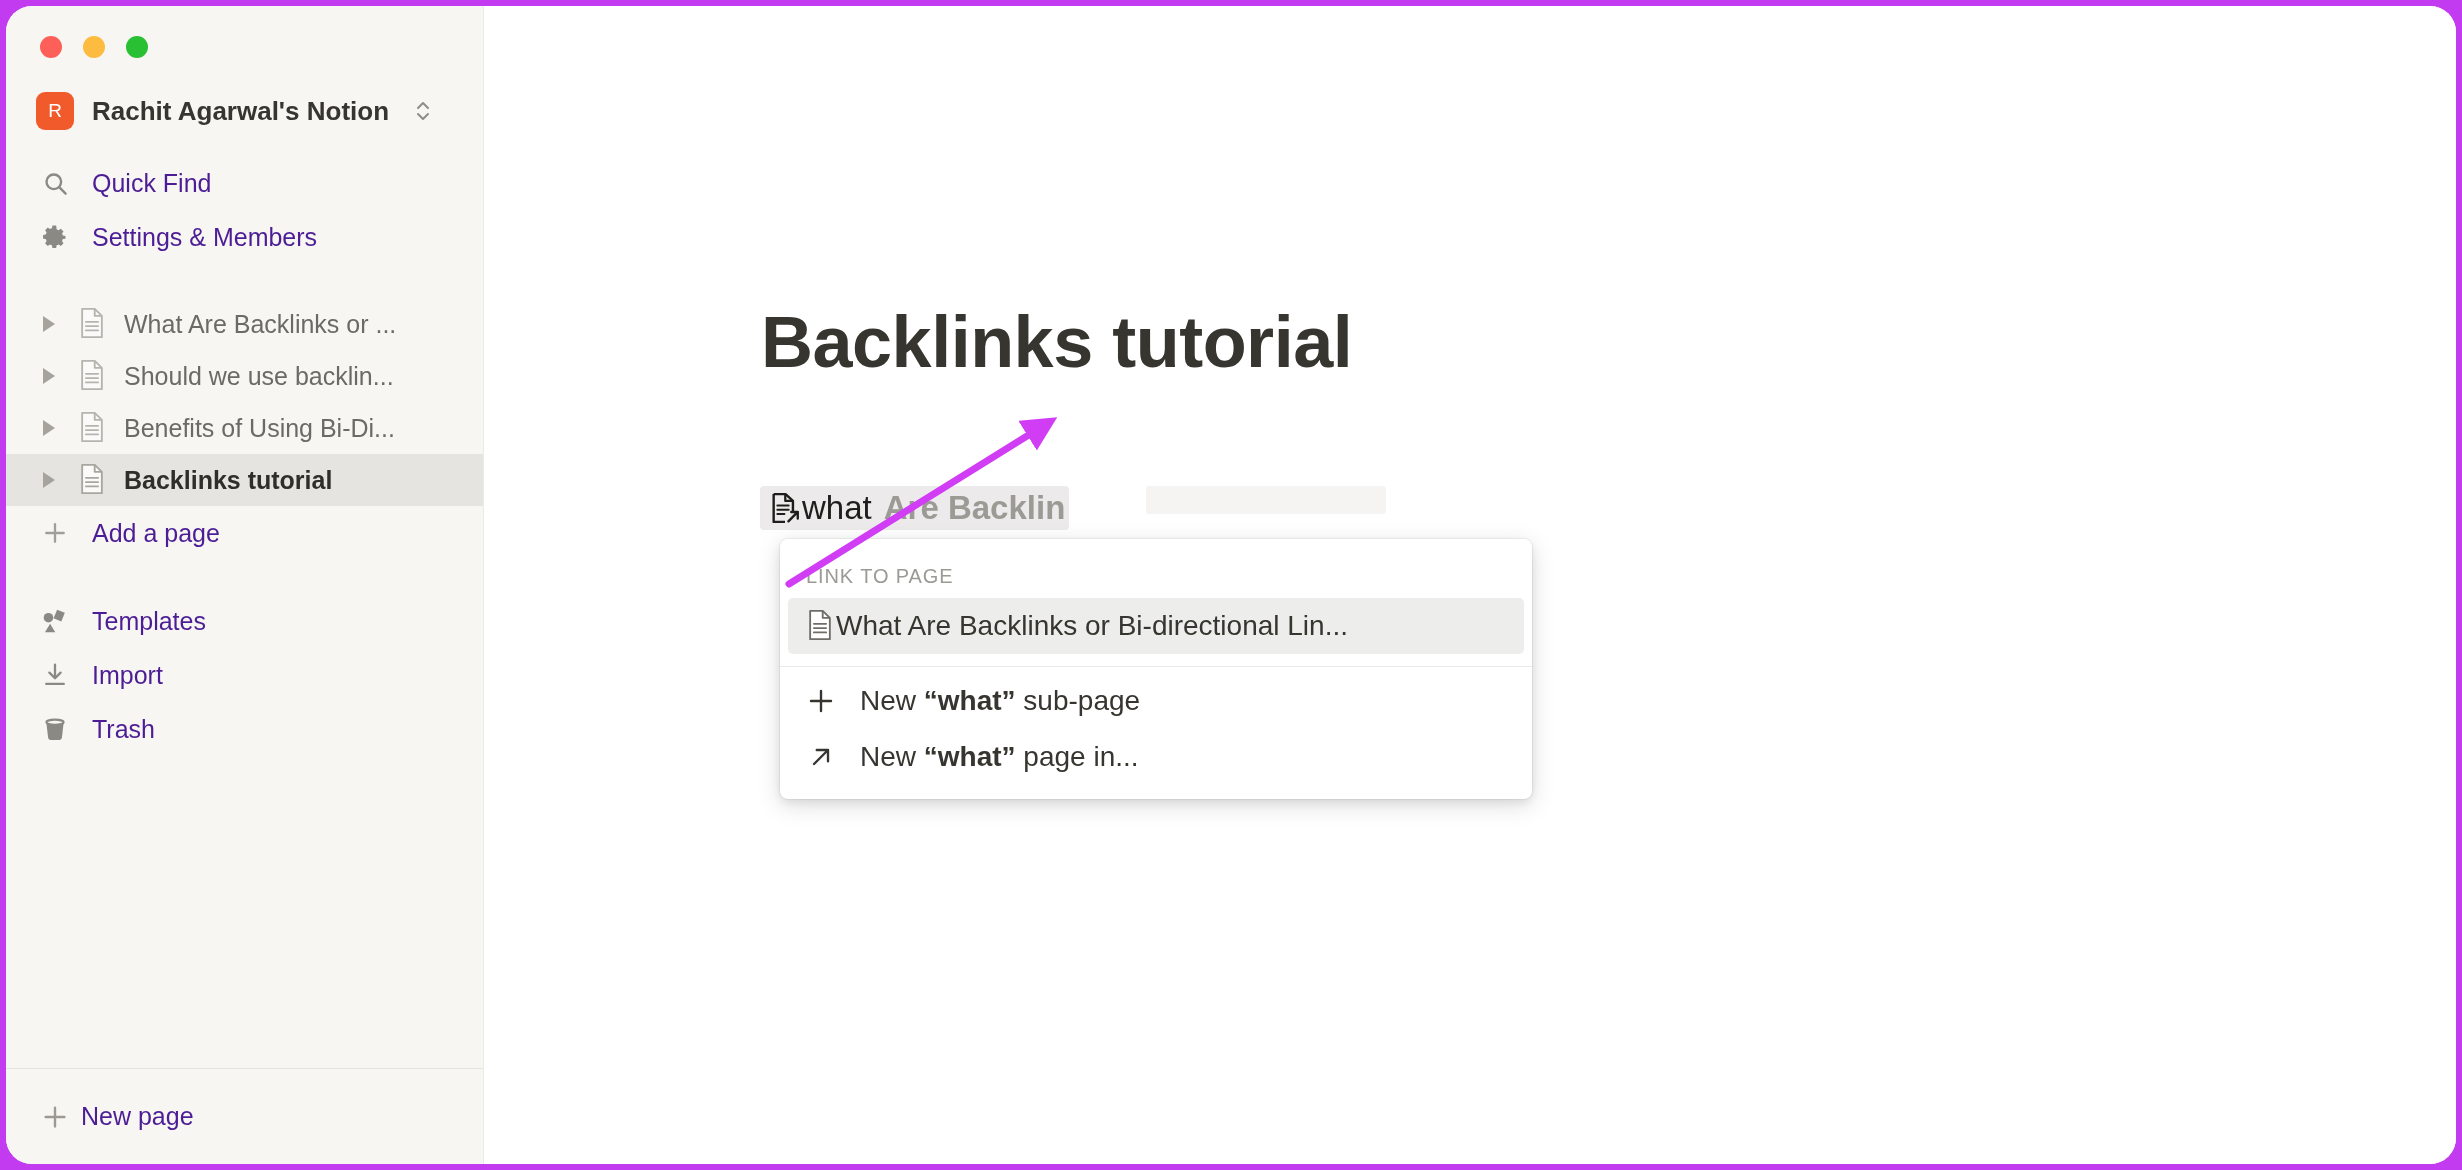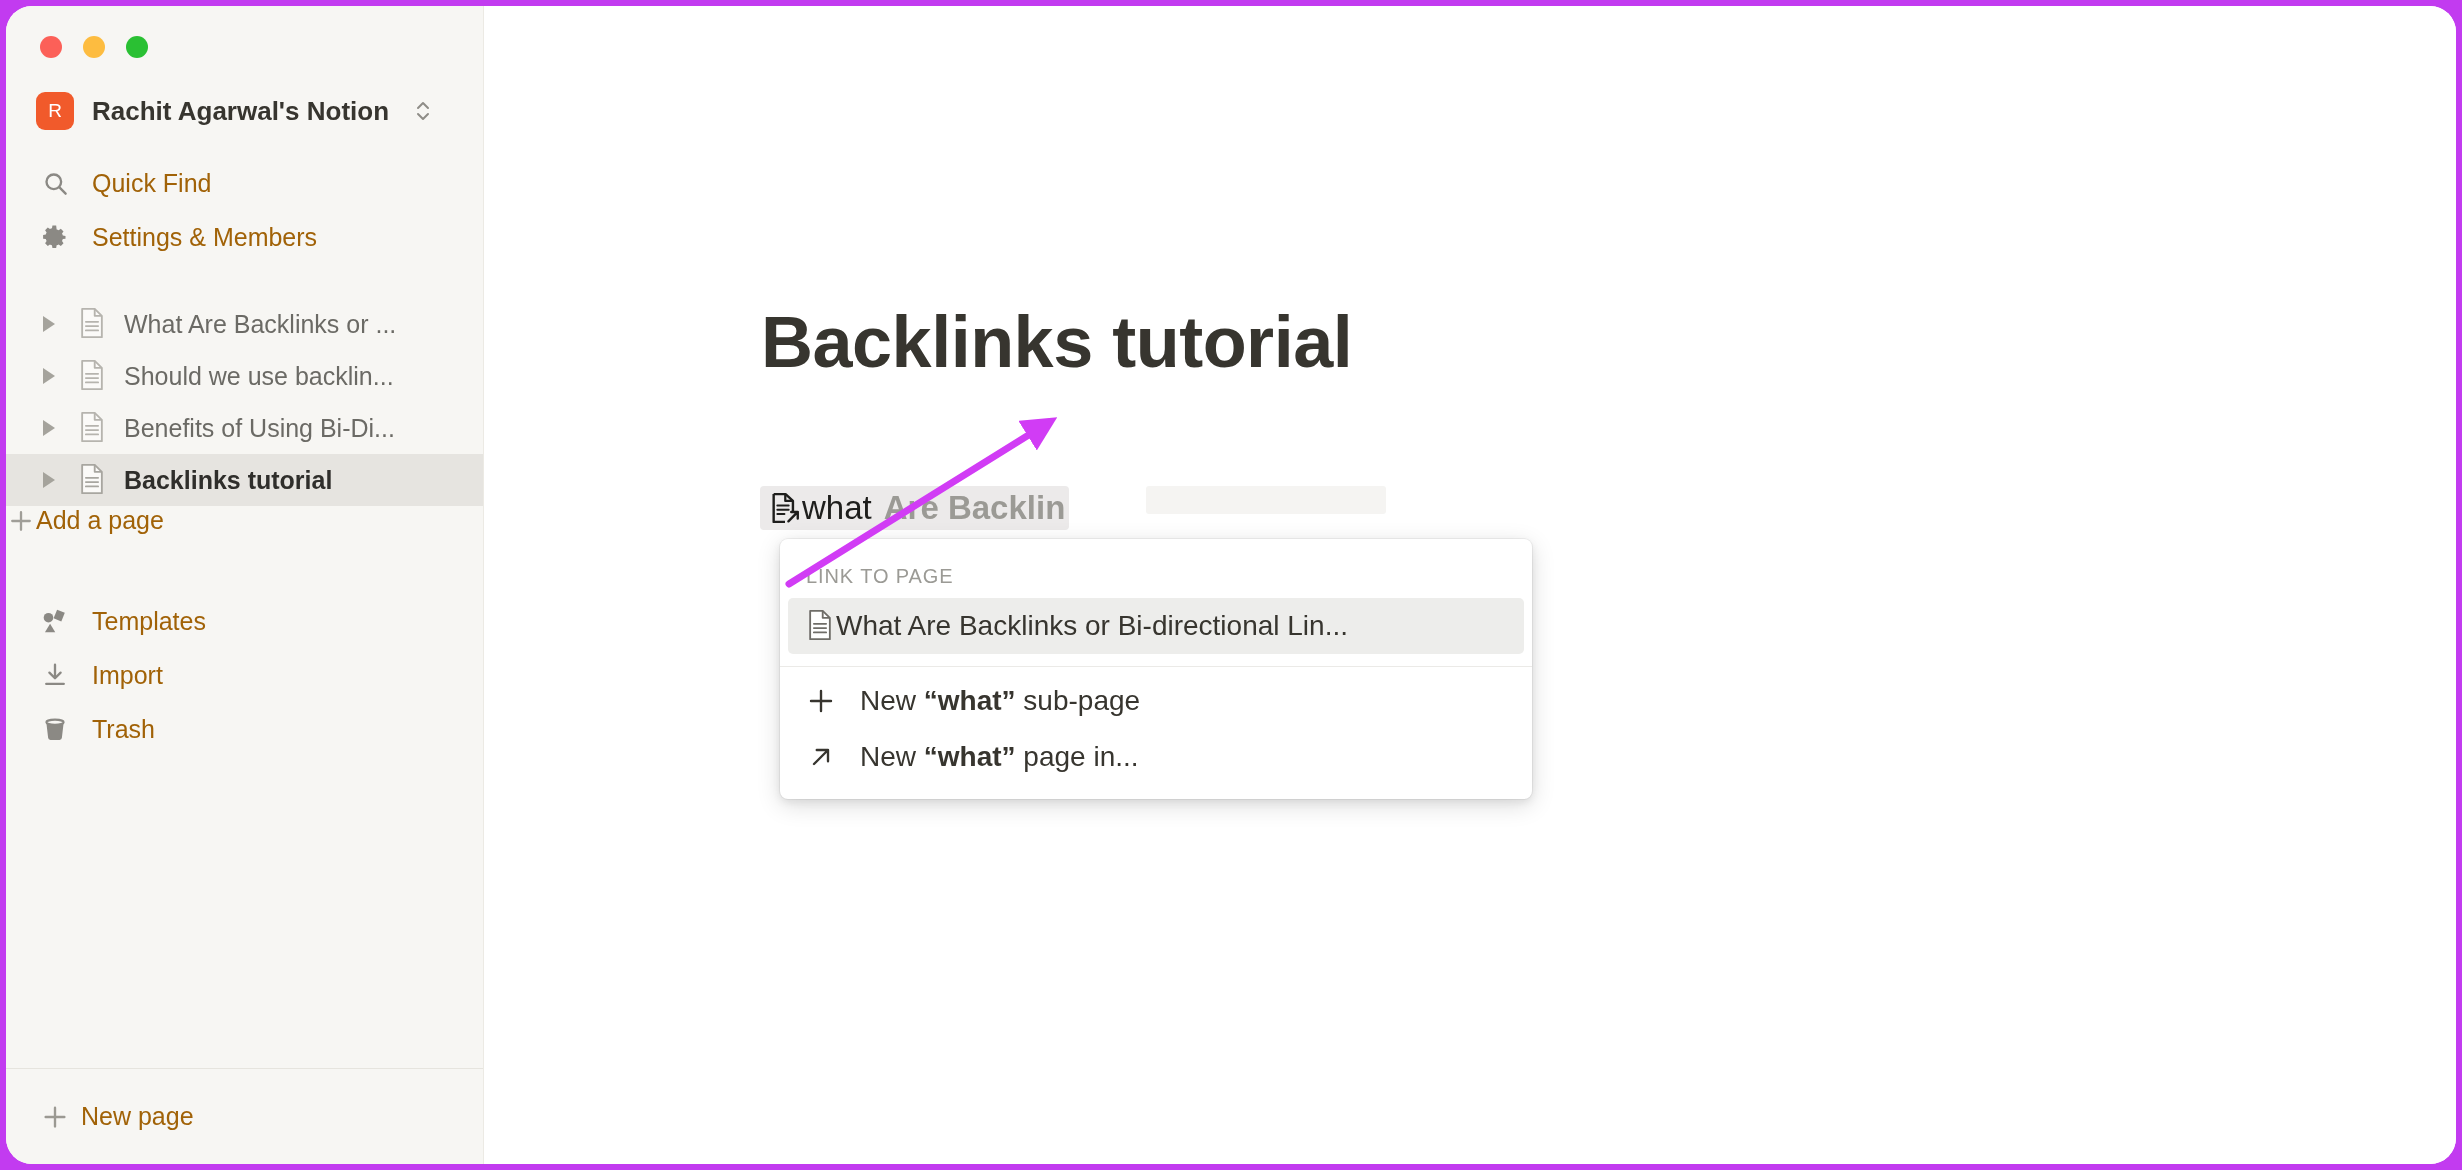--- a/index.html
+++ b/index.html
@@ -72,21 +72,21 @@
   }
 
   .nav-list { margin-top: 14px; }
   .nav-item {
     display: flex; align-items: center; gap: 22px;
     height: 54px;
     padding-left: 34px;
     cursor: pointer;
     color: #6b6a65;
   }
-  .nav-label { font-size: 25px; color: #a16207; white-space: nowrap; }
+  .nav-label { font-size: 25px; color: #4c1d95; white-space: nowrap; }
   .nav-icon { width: 30px; height: 30px; flex: 0 0 30px; display:flex; align-items:center; justify-content:center; }
 
   .page-list { margin-top: 34px; }
   .page-item {
     display: flex; align-items: center;
     height: 52px;
     padding-left: 30px;
     gap: 16px;
     cursor: pointer;
   }
@@ -103,22 +103,22 @@
     border-bottom: 8px solid transparent;
   }
   .doc-icon { width: 30px; height: 34px; flex: 0 0 30px; }
   .page-label {
     font-size: 25px; color: #6b6a65;
     white-space: nowrap; overflow: hidden;
   }
   .page-item.selected .page-label { color: #2f2e2b; font-weight: 700; }
 
   .add-page-row {
-    display:flex; 
-    height: 54px; cursor: pointer;
+    display:flex; align-items:center; gap: 22px;
+    height: 54px; padding-left: 34px; cursor: pointer;
   }
 
   .lower-list { margin-top: 34px; }
 
   #sidebar-footer {
     margin-top: auto;
     border-top: 1px solid #e6e4de;
     height: 96px;
     display: flex; align-items: center; gap: 11px;
     padding-left: 34px;

